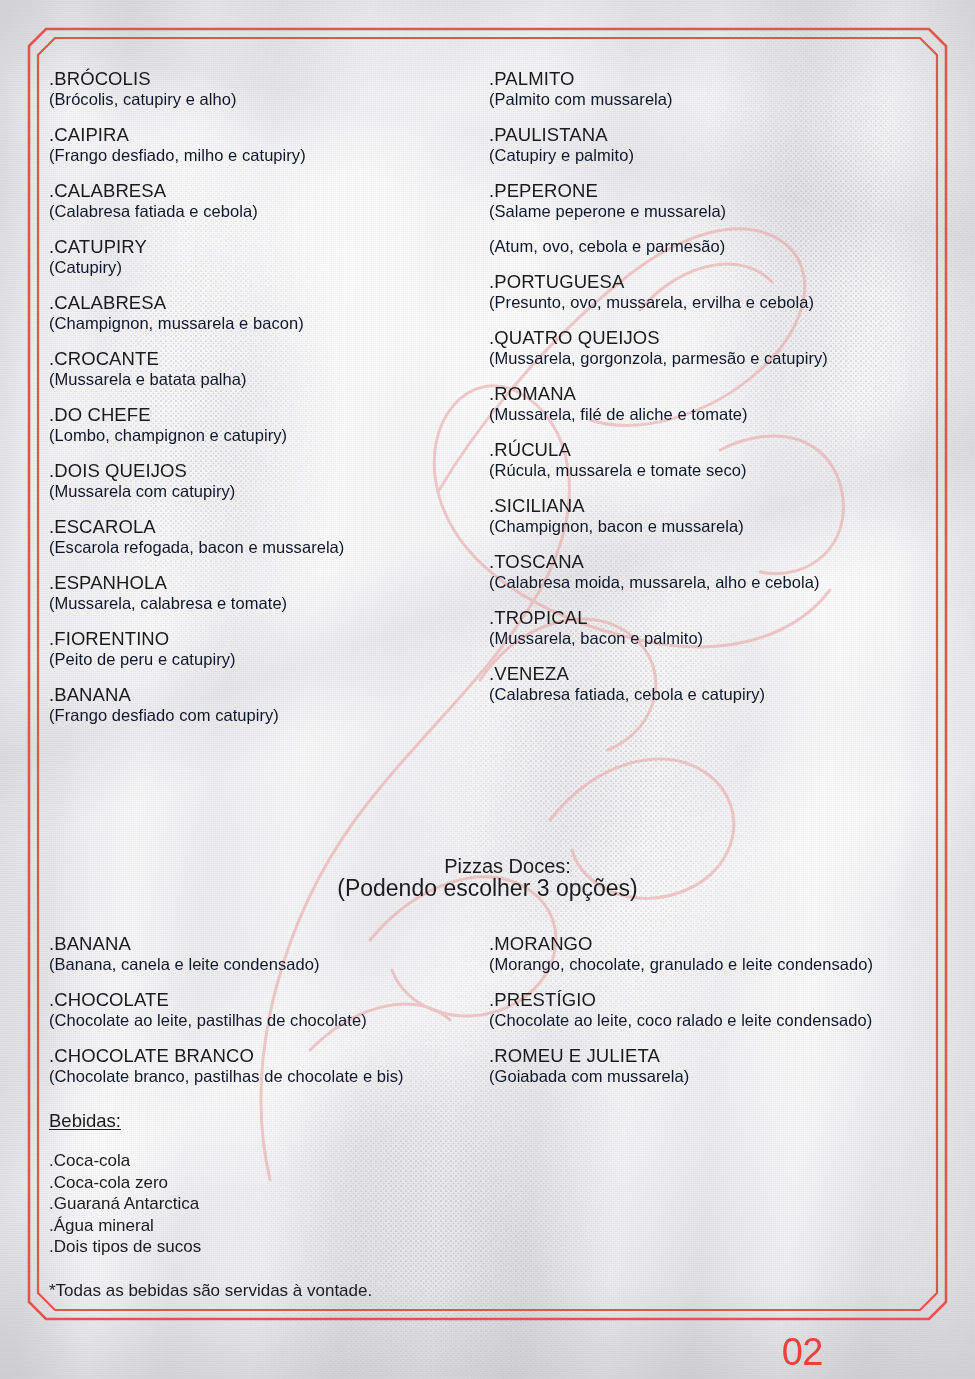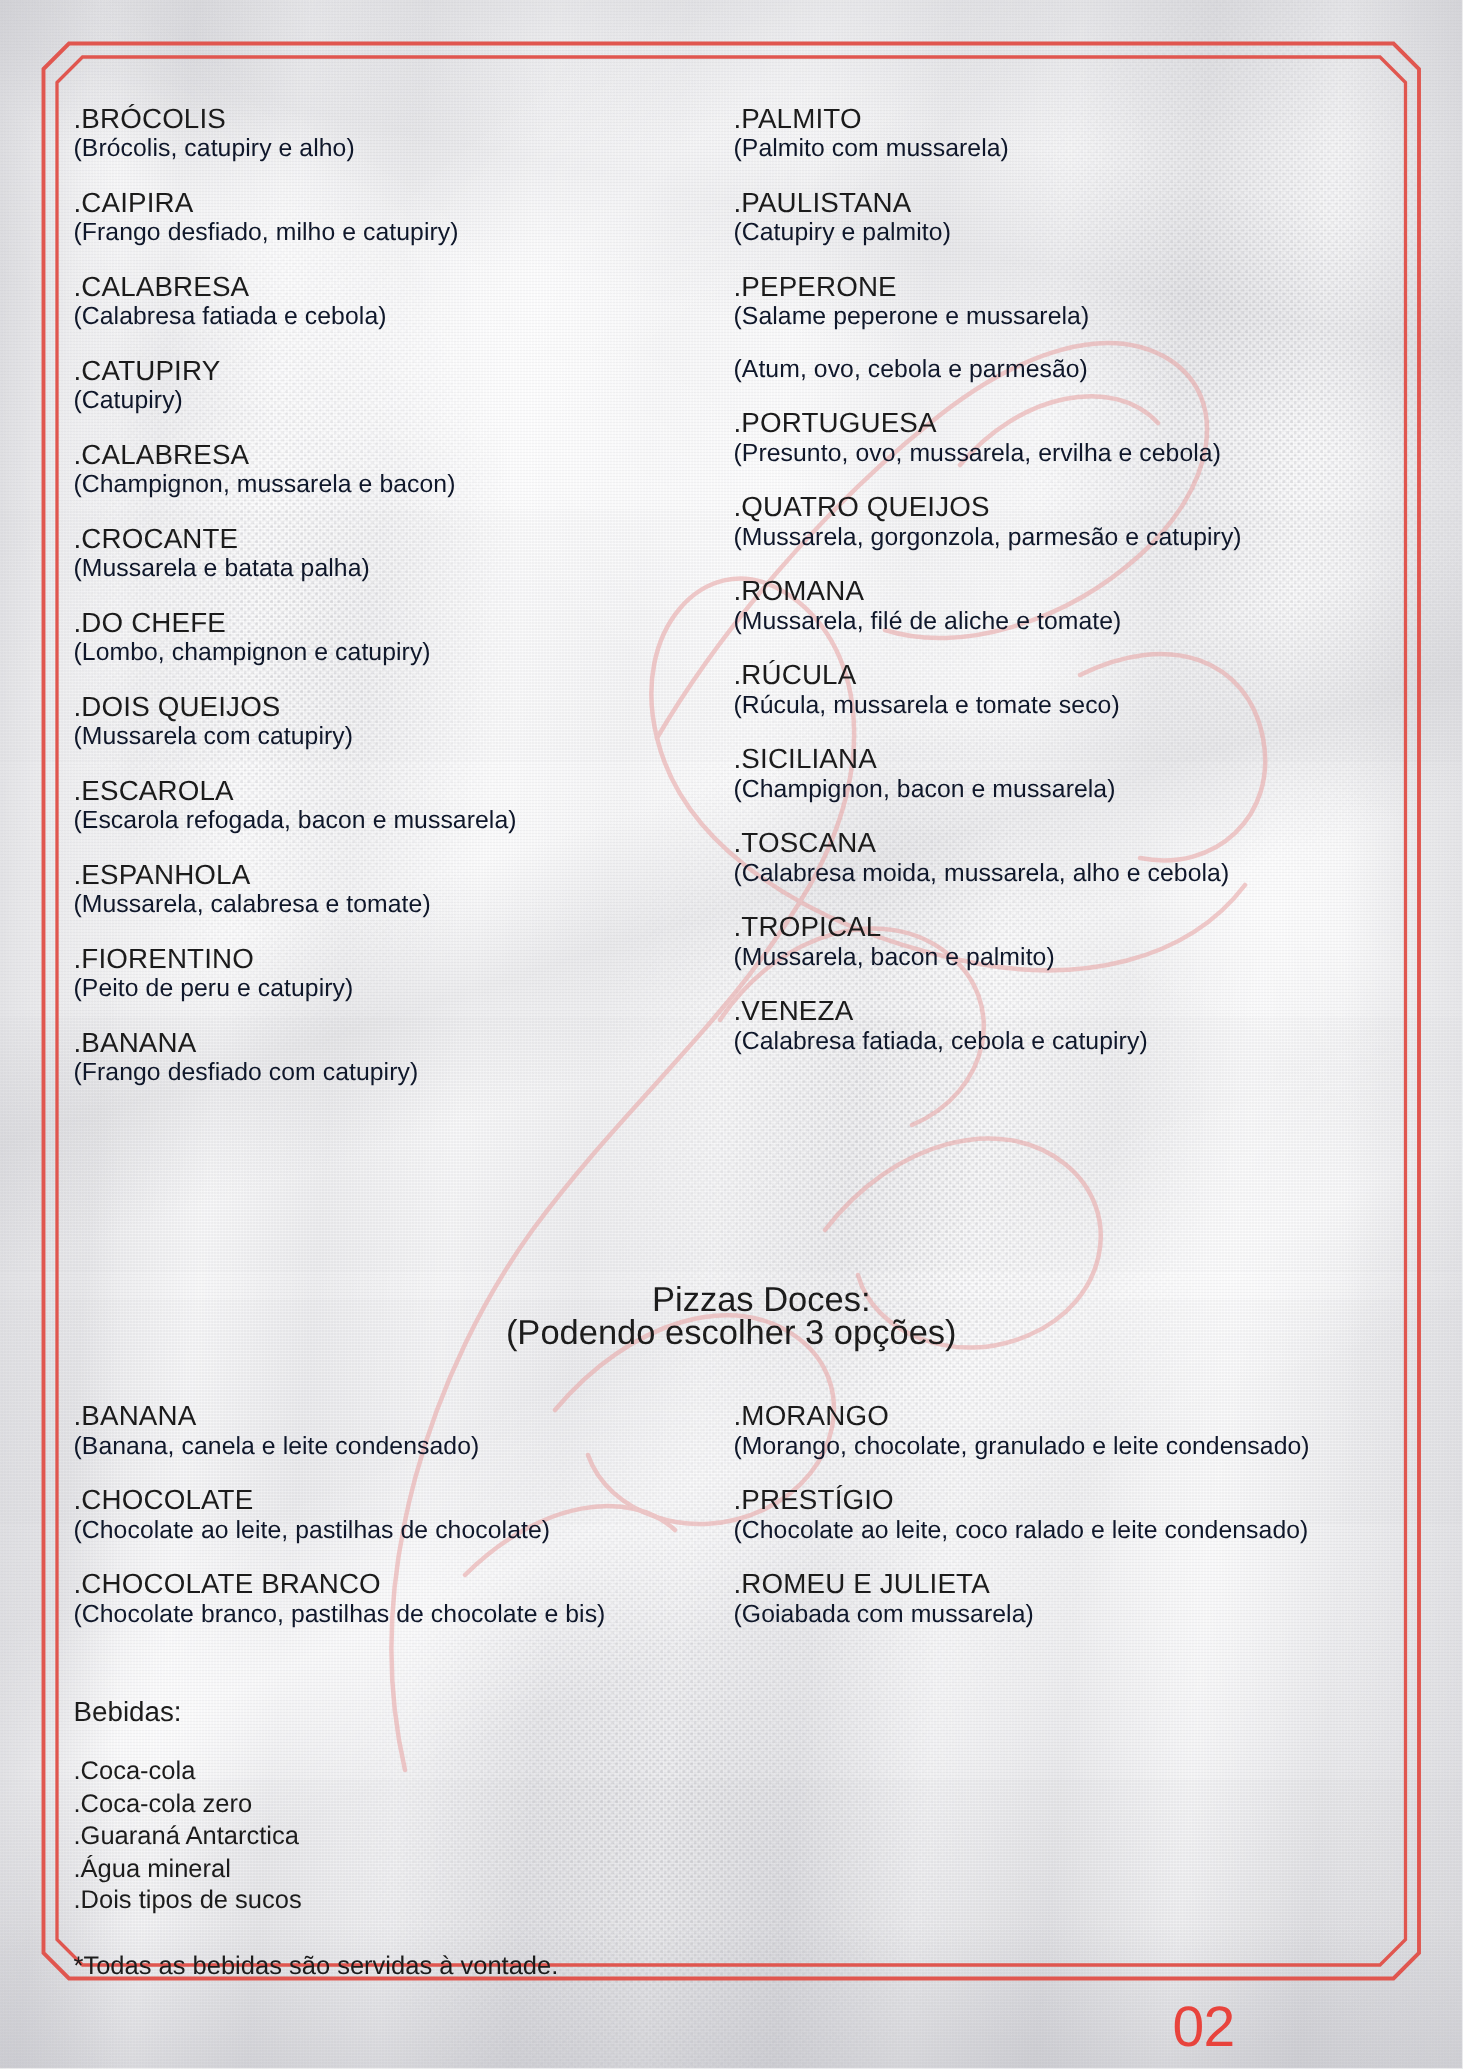--- a/index.html
+++ b/index.html
@@ -136,39 +136,39 @@
   }
 
   
   .sweet-heading {
     position:absolute;
     left:0; top:855px;
     width:975px;
     text-align:center;
     color:#1c1c1c;
   }
-  .sweet-heading .line1 { font-size:23px; line-height:22px;padding-left:40px; }
+  .sweet-heading .line1 { font-size:20px; line-height:22px;padding-left:40px; }
   .sweet-heading .line2 { font-size:23px; line-height:22px; }
 
   .sweet-left  { left:49px;  top:933px; width:430px; }
   .sweet-right { left:489px; top:933px; width:460px; }
 
   
   .bebidas {
     position:absolute;
     left:49px; top:1110px;
     width:420px;
     color:#1c1c1c;
   }
   .bebidas-title {
     font-size:18.5px;
     line-height:22px;
+    text-decoration:underline;
     text-underline-offset:2px;
     margin-bottom:18px;
-    margin-top:20px;
   }
   .bebida-line {
     font-size:17px;
     line-height:21.5px;
   }
   .bebidas-note {
     margin-top:22px;
     font-size:17px;
     line-height:22px;
   }

